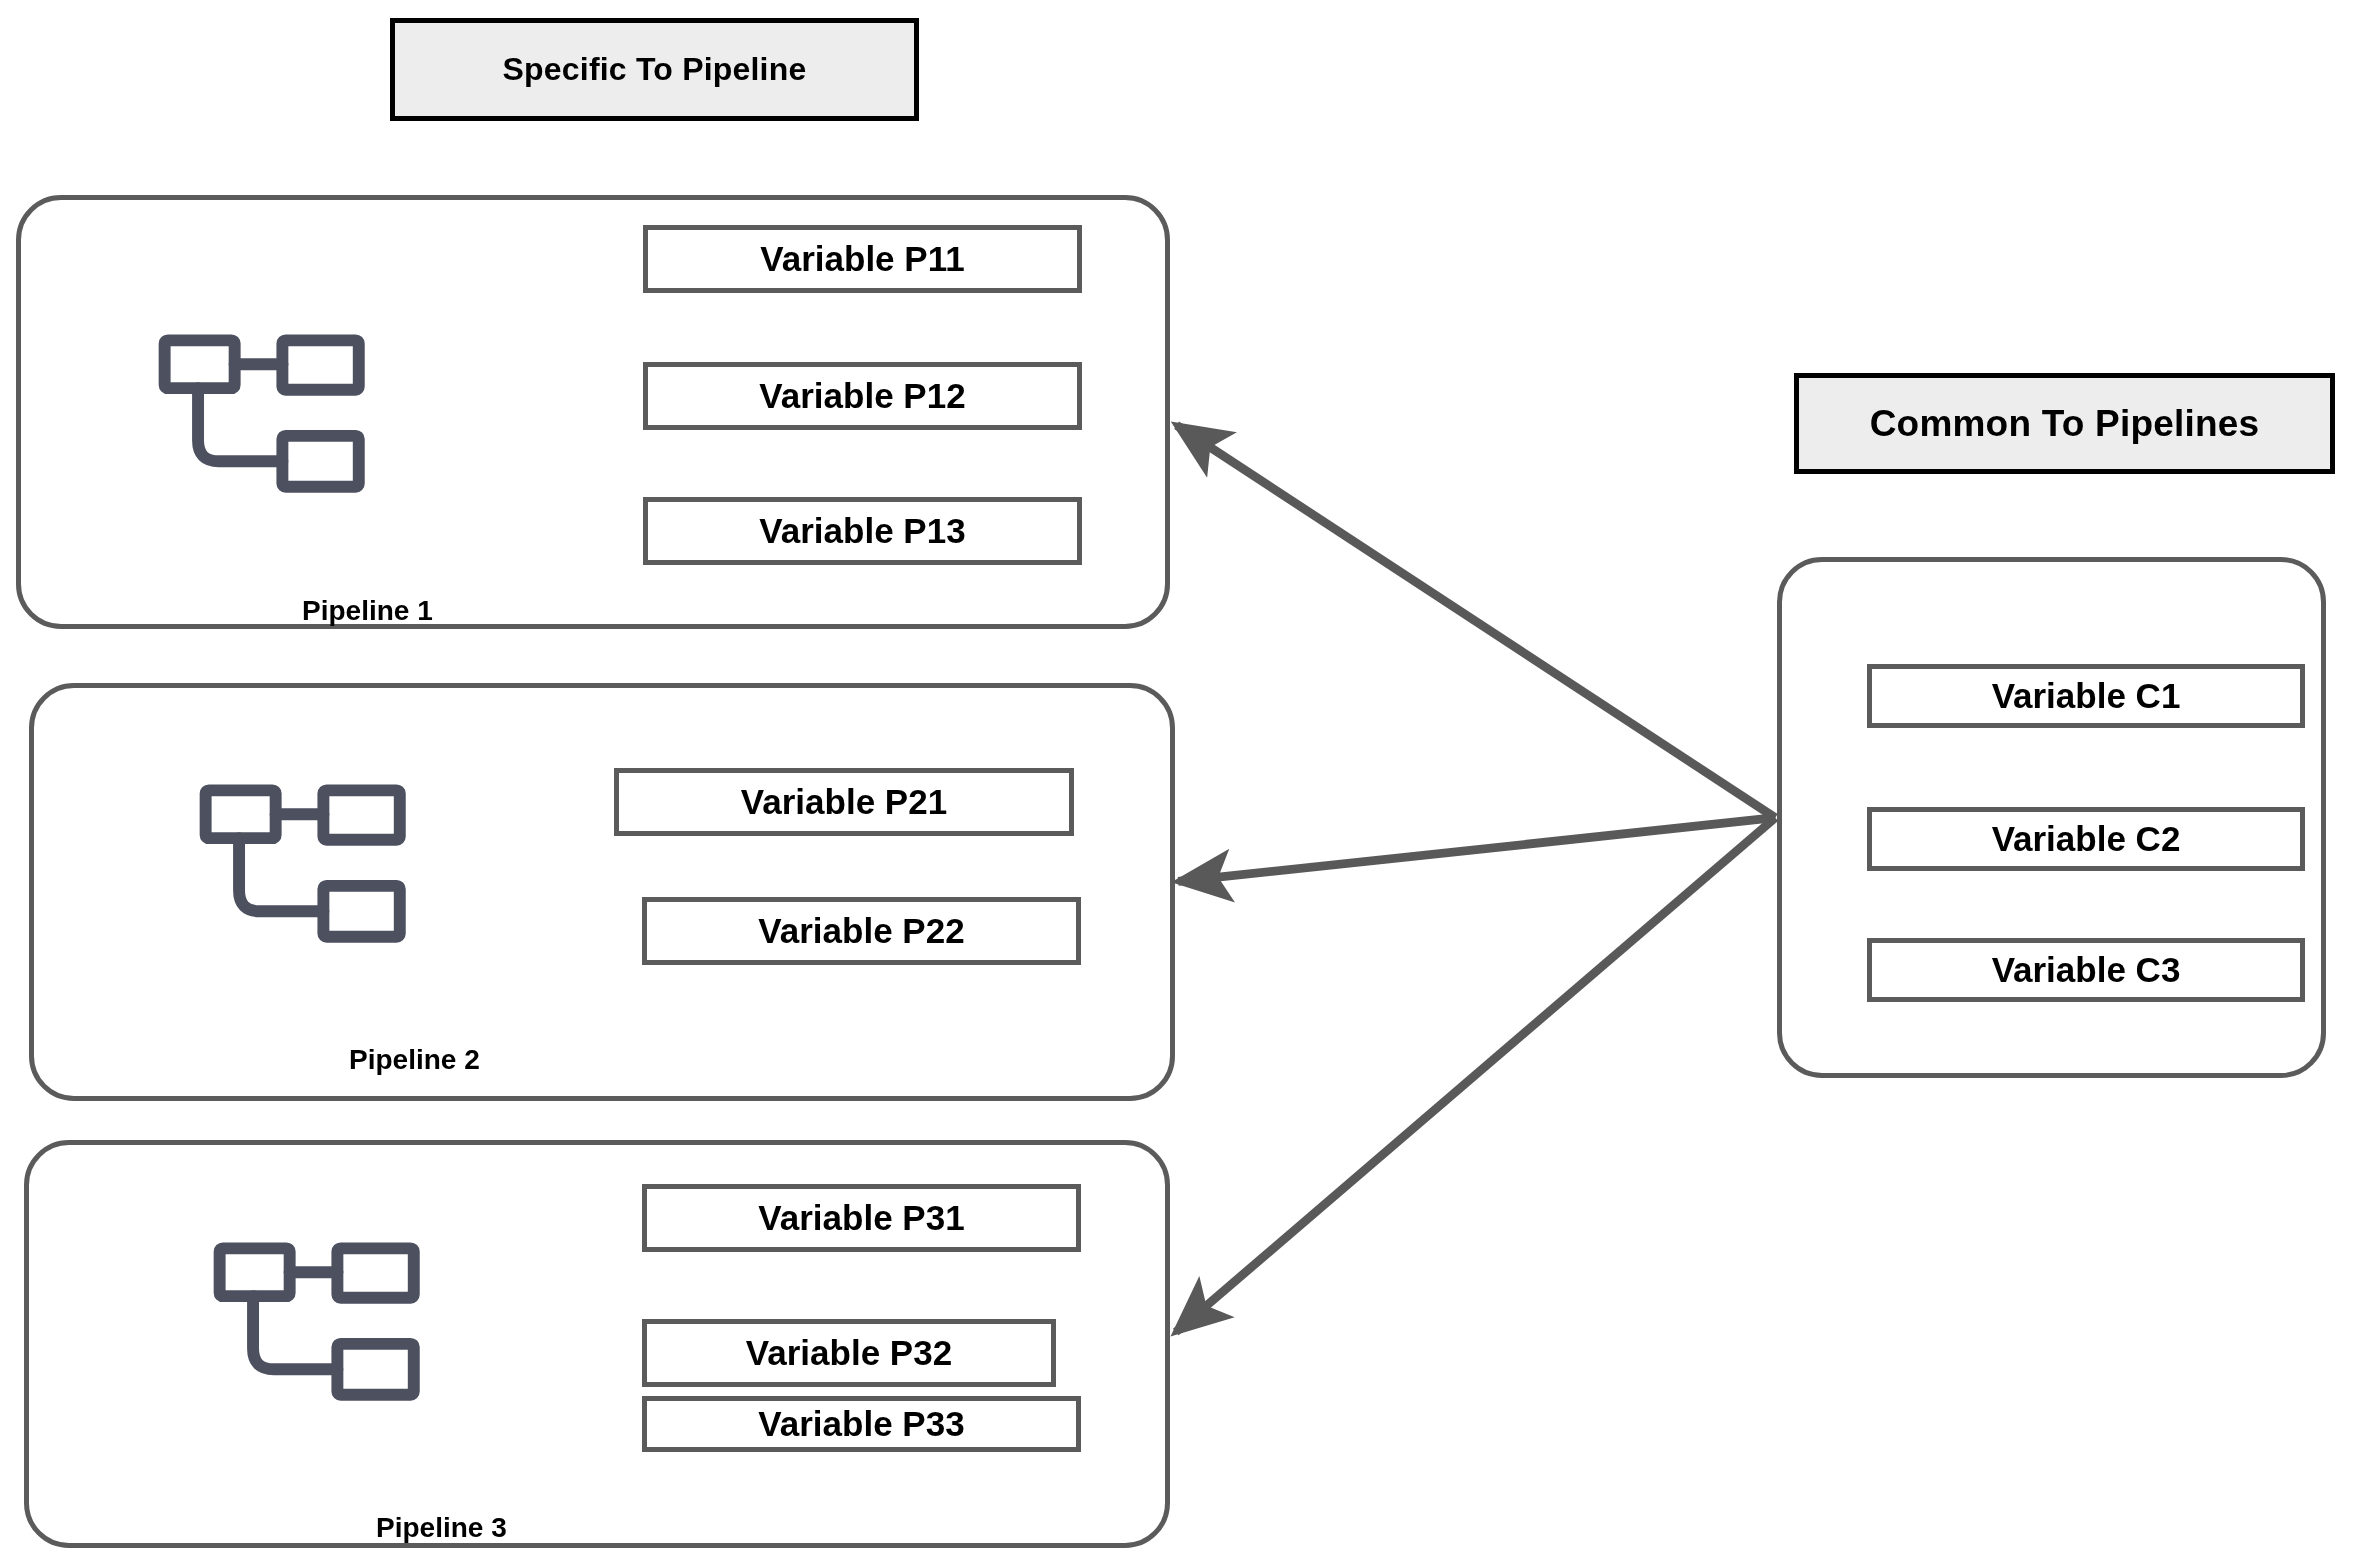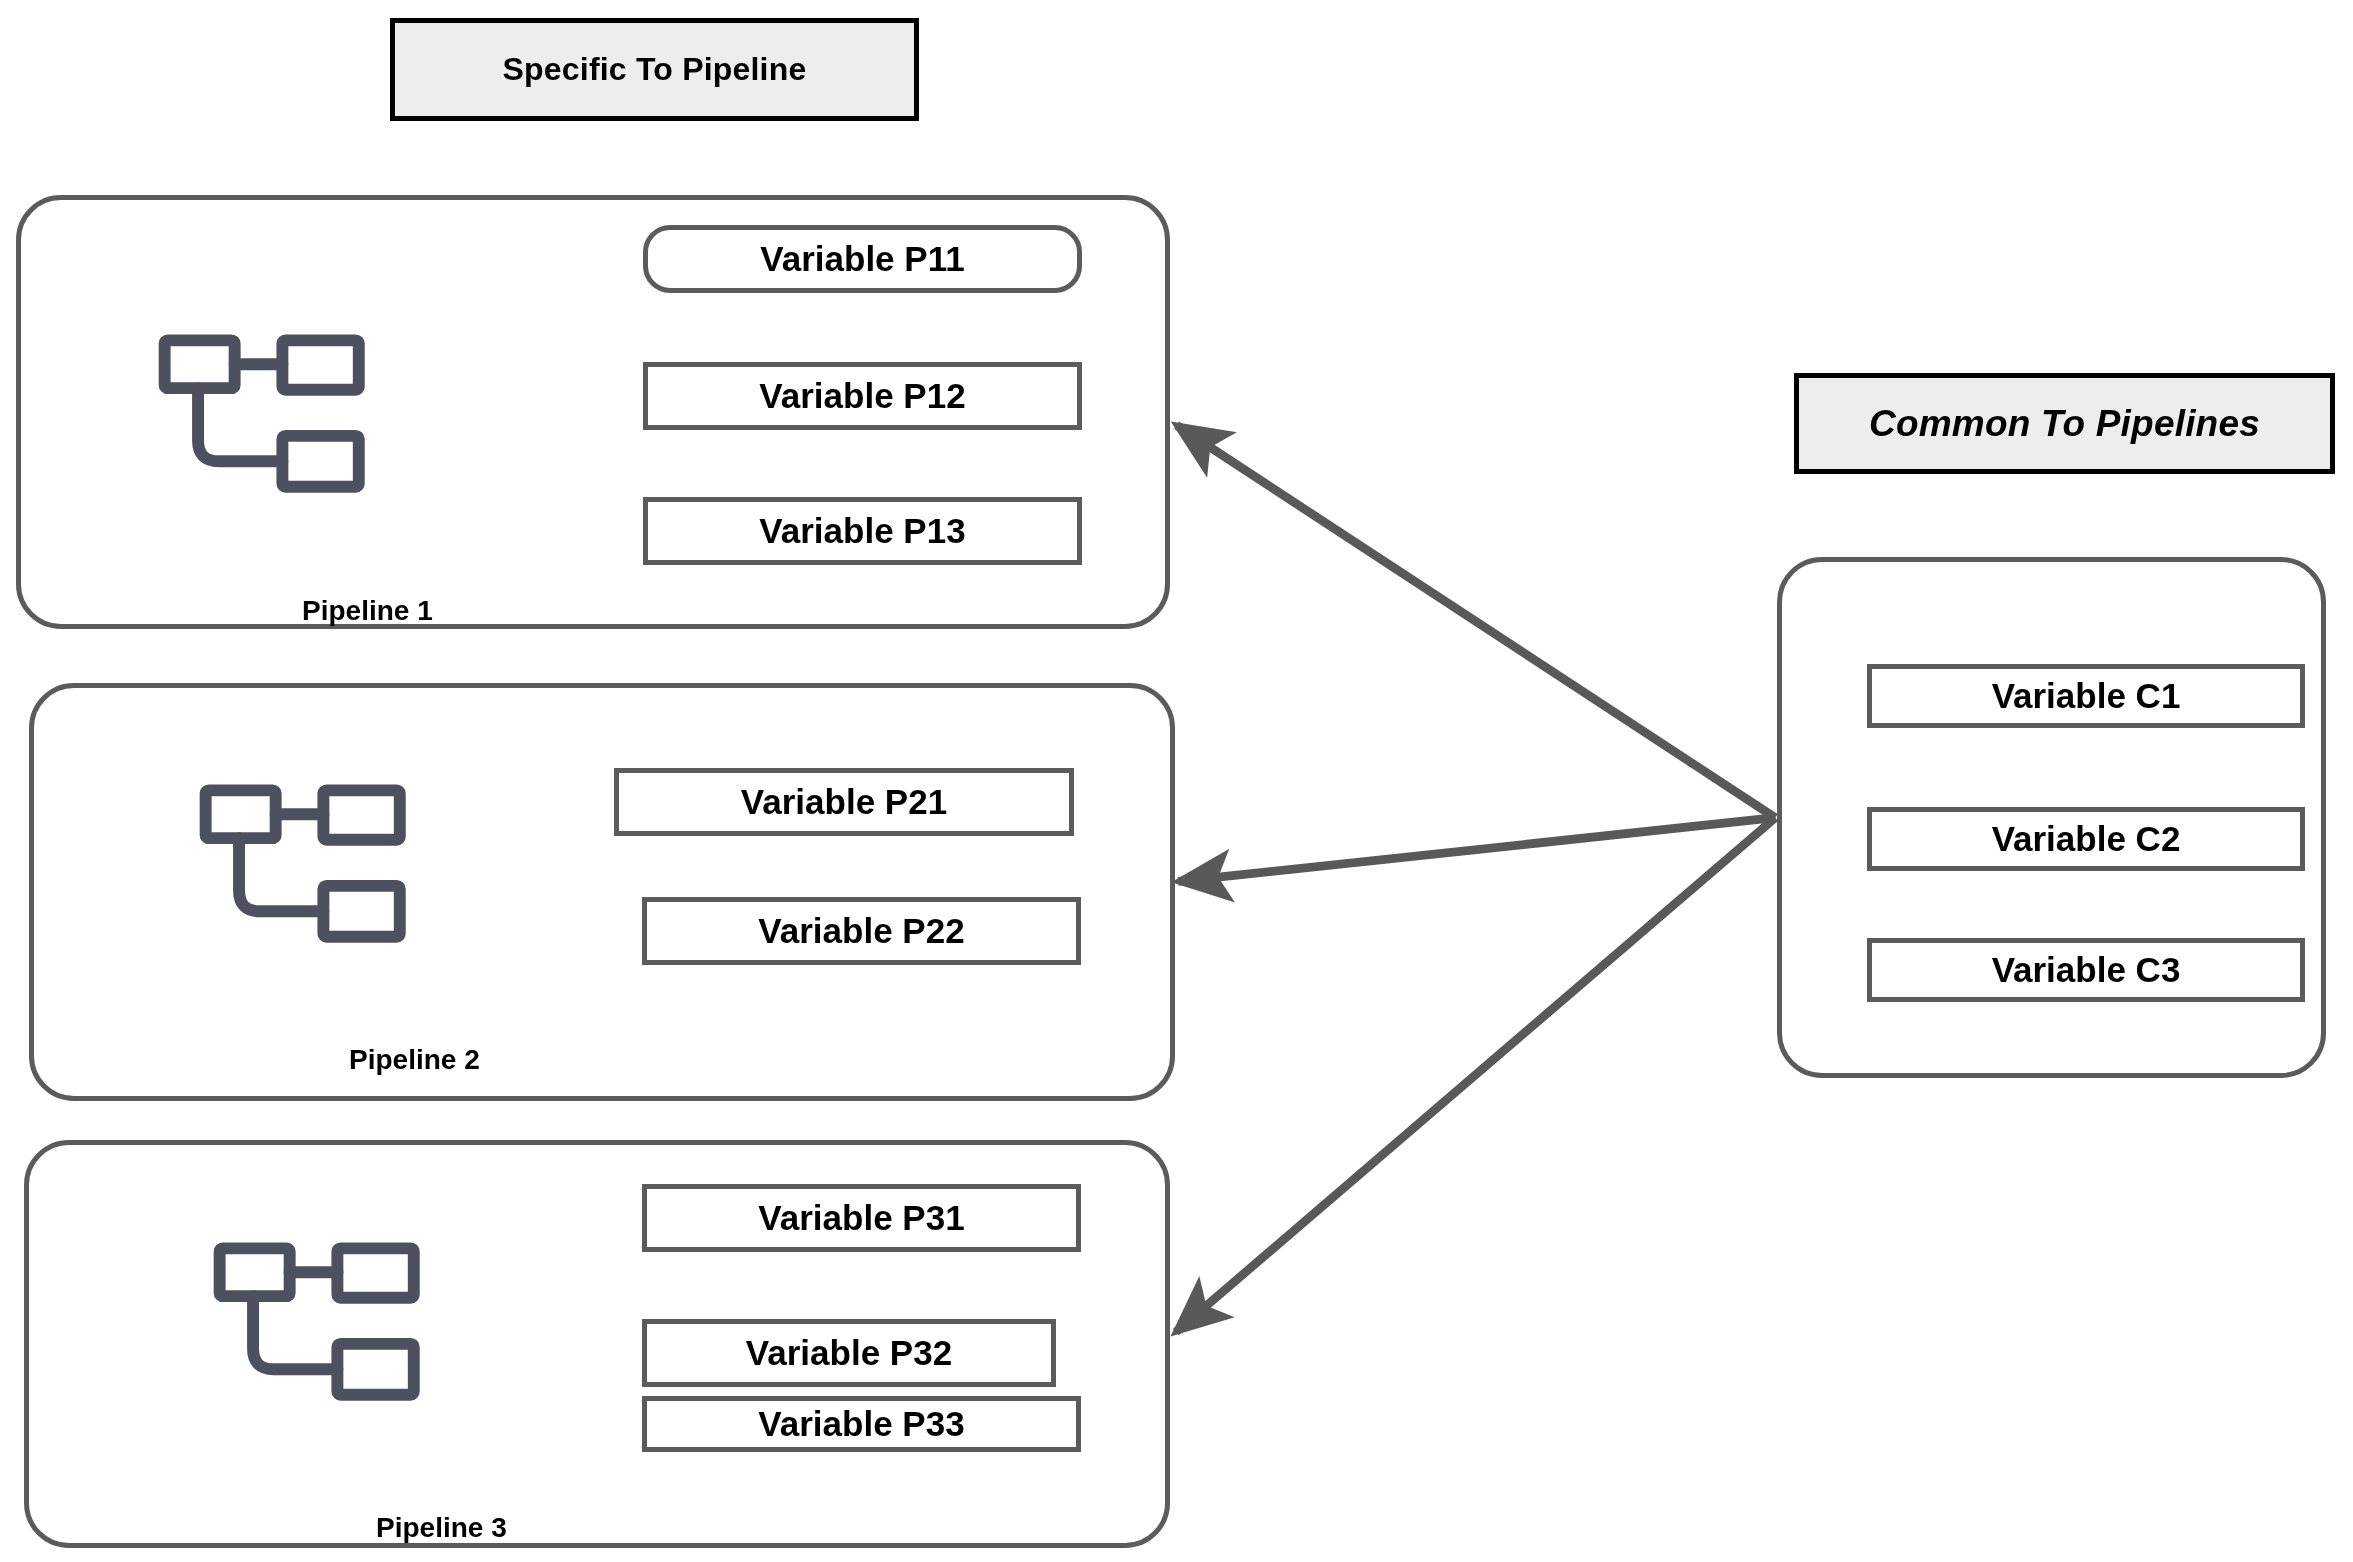--- a/index.html
+++ b/index.html
@@ -37,21 +37,20 @@
     width: 529px;
     height: 103px;
     font-size: 32px;
   }
   #header-common {
     left: 1794px;
     top: 373px;
     width: 541px;
     height: 101px;
     font-size: 37px;
-    font-style: italic;
   }
 
   
   .panel {
     position: absolute;
     border: 5.6px solid #5b5b5b;
     border-radius: 45px;
     box-sizing: border-box;
     background: #ffffff;
   }
@@ -120,21 +119,21 @@
       <rect x="8" y="8" width="88" height="60" rx="4"></rect>
       <rect x="156" y="8" width="96" height="62" rx="4"></rect>
       <rect x="156" y="128" width="96" height="64" rx="4"></rect>
       <path d="M96 38 L156 38"></path>
       <path d="M50 68 L50 134 Q50 160 76 160 L156 160"></path>
     </g>
   </svg>
 
   <div class="pipe-label" style="left:302px; top:567px;">Pipeline 1</div>
 
-  <div class="var-box" style="left:643px; top:225px; width:439px; height:68px;border-radius:27px;">Variable P11</div>
+  <div class="var-box" style="left:643px; top:225px; width:439px; height:68px;">Variable P11</div>
   <div class="var-box" style="left:643px; top:362px; width:439px; height:68px;">Variable P12</div>
   <div class="var-box" style="left:643px; top:497px; width:439px; height:68px;">Variable P13</div>
 
   <div class="panel" id="panel-pipeline-2"></div>
 
   <svg class="pipe-icon" style="left:199px; top:784px;" width="209" height="183" viewBox="0 0 262 230">
     <g fill="none" stroke="#4d515f" stroke-width="15" stroke-linecap="round" stroke-linejoin="round">
       <rect x="8" y="8" width="88" height="60" rx="4"></rect>
       <rect x="156" y="8" width="96" height="62" rx="4"></rect>
       <rect x="156" y="128" width="96" height="64" rx="4"></rect>

